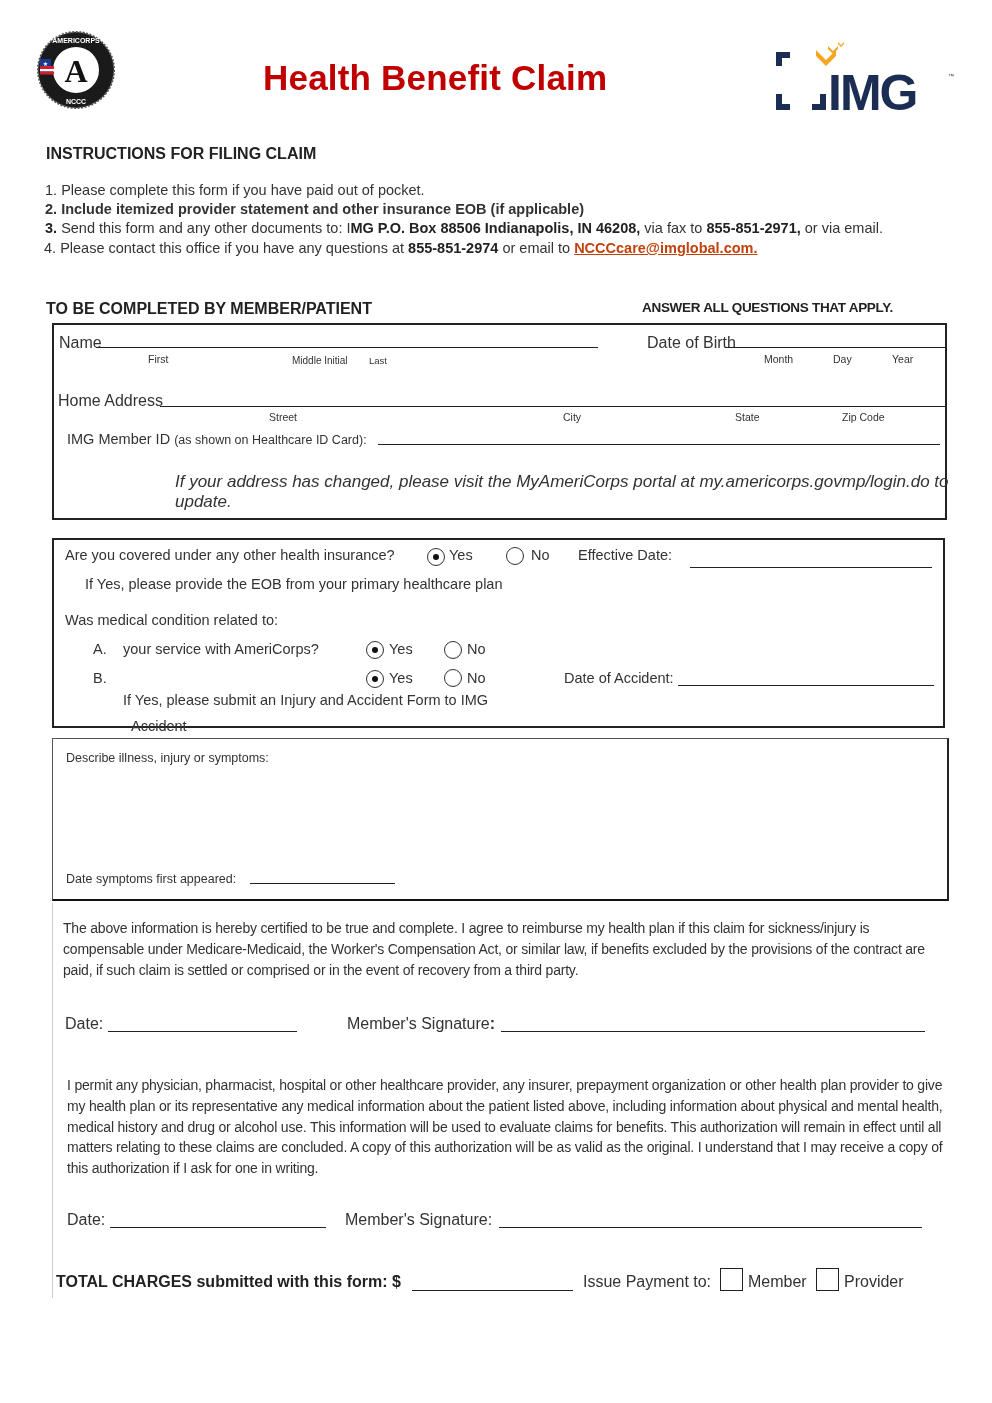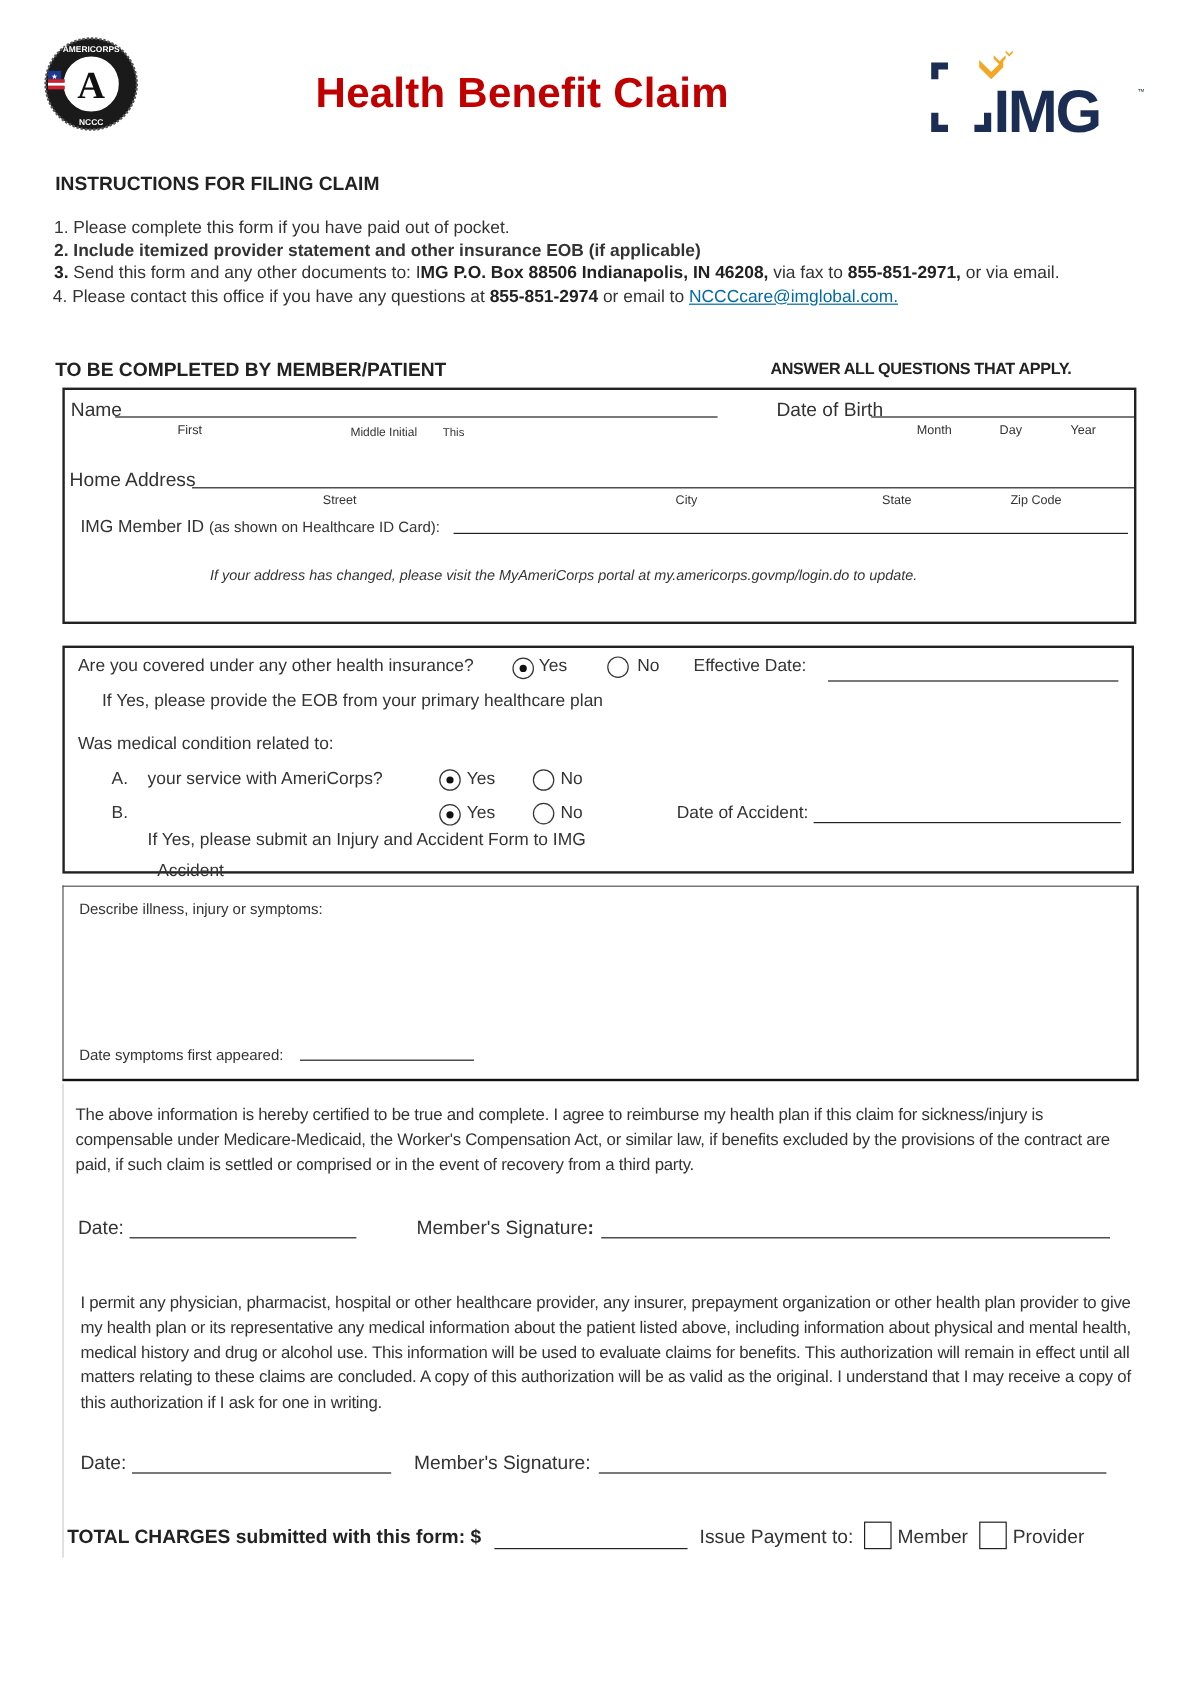--- a/index.html
+++ b/index.html
@@ -4,21 +4,21 @@
 <style>
   * { box-sizing: border-box; margin: 0; padding: 0; }
   body { width: 992px; height: 1403px; background: #ffffff; font-family: "Liberation Sans", sans-serif; color: #222; position: relative; overflow: hidden; }
   .abs { position: absolute; }
   .title { left: 263px; top: 58px; font-size: 35px; font-weight: bold; color: #c00000; letter-spacing: 0.2px; }
   .logo-ac { left: 36px; top: 27px; width: 80px; height: 86px; }
   .logo-img { left: 770px; top: 38px; width: 190px; height: 85px; }
   .h-instr { left: 46px; top: 145px; font-size: 16px; font-weight: bold; color: #222; }
   .instr { left: 45px; font-size: 14.5px; color: #333; white-space: nowrap; }
   .instr b { color: #222; }
-  .instr a { color: #0369a1; font-weight: normal; text-decoration: underline; }
+  .instr a { color: #c2410c; font-weight: bold; text-decoration: underline; }
   .h-member { left: 46px; top: 300px; font-size: 16px; font-weight: bold; color: #222; }
   .h-answer { left: 642px; top: 300px; font-size: 13.5px; font-weight: bold; color: #222; letter-spacing: -0.3px; }
   .box { border: 2px solid #222; }
   .lbl { font-size: 16px; color: #333; white-space: nowrap; }
   .sub { font-size: 10.5px; color: #333; white-space: nowrap; }
   .line { border-bottom: 1.5px solid #222; height: 0; }
   .q { font-size: 14.5px; color: #333; white-space: nowrap; }
   .radio { width: 18px; height: 18px; border: 1.5px solid #333; border-radius: 50%; display: inline-block; position: absolute; background: radial-gradient(circle at 40% 40%, #fff 60%, #ddd 100%); }
   .radio.on::after { content: ""; position: absolute; left: 4.5px; top: 4.5px; width: 6px; height: 6px; border-radius: 50%; background: #111; }
   .small { font-size: 12.5px; color: #333; white-space: nowrap; }
@@ -77,39 +77,39 @@
 
 <div class="abs h-member">TO BE COMPLETED BY MEMBER/PATIENT</div>
 <div class="abs h-answer">ANSWER ALL QUESTIONS THAT APPLY.</div>
 
 <div class="abs box" style="left:52px; top:323px; width:895px; height:197px;"></div>
 
 <span class="abs lbl" style="left:59px; top:334px;">Name</span>
 <div class="abs line" style="left:96px; top:347px; width:502px;"></div>
 <span class="abs sub" style="left:148px; top:353px;">First</span>
 <span class="abs sub" style="left:292px; top:355px; font-size:10px;">Middle Initial</span>
-<span class="abs sub" style="left:369px; top:355px; font-size:9.5px;">This</span>
+<span class="abs sub" style="left:369px; top:355px; font-size:9.5px;">Last</span>
 
 <span class="abs lbl" style="left:647px; top:334px;">Date of Birth</span>
 <div class="abs line" style="left:726px; top:347px; width:220px;"></div>
 <span class="abs sub" style="left:764px; top:353px;">Month</span>
 <span class="abs sub" style="left:833px; top:353px;">Day</span>
 <span class="abs sub" style="left:892px; top:353px;">Year</span>
 
 <span class="abs lbl" style="left:58px; top:392px;">Home Address</span>
 <div class="abs line" style="left:160px; top:406px; width:786px;"></div>
 <span class="abs sub" style="left:269px; top:411px;">Street</span>
 <span class="abs sub" style="left:563px; top:411px;">City</span>
 <span class="abs sub" style="left:735px; top:411px;">State</span>
 <span class="abs sub" style="left:842px; top:411px;">Zip Code</span>
 
 <span class="abs lbl" style="left:67px; top:431px; font-size:14.5px;"><span>IMG Member ID</span> <span style="font-size:12.5px;">(as shown on Healthcare ID Card):</span></span>
 <div class="abs line" style="left:378px; top:444px; width:562px; border-bottom-width:1px;"></div>
 
-<span class="abs" style="left:175px; top:472px; font-size:12px; font-style:italic; color:#333;">If your address has changed, please visit the MyAmeriCorps portal at my.americorps.govmp/login.do to update.</span>
+<span class="abs" style="left:175px; top:472px; font-size:17px; font-style:italic; color:#333;">If your address has changed, please visit the MyAmeriCorps portal at my.americorps.govmp/login.do to update.</span>
 
 <div class="abs box" style="left:52px; top:538px; width:893px; height:190px;"></div>
 
 <span class="abs q" style="left:65px; top:547px;">Are you covered under any other health insurance?</span>
 <span class="radio on" style="left:427px; top:548px;"></span>
 <span class="abs q" style="left:449px; top:547px;">Yes</span>
 <span class="radio" style="left:506px; top:547px;"></span>
 <span class="abs q" style="left:531px; top:547px;">No</span>
 <span class="abs q" style="left:578px; top:547px;">Effective Date:</span>
 <div class="abs line" style="left:690px; top:567px; width:242px;"></div>

